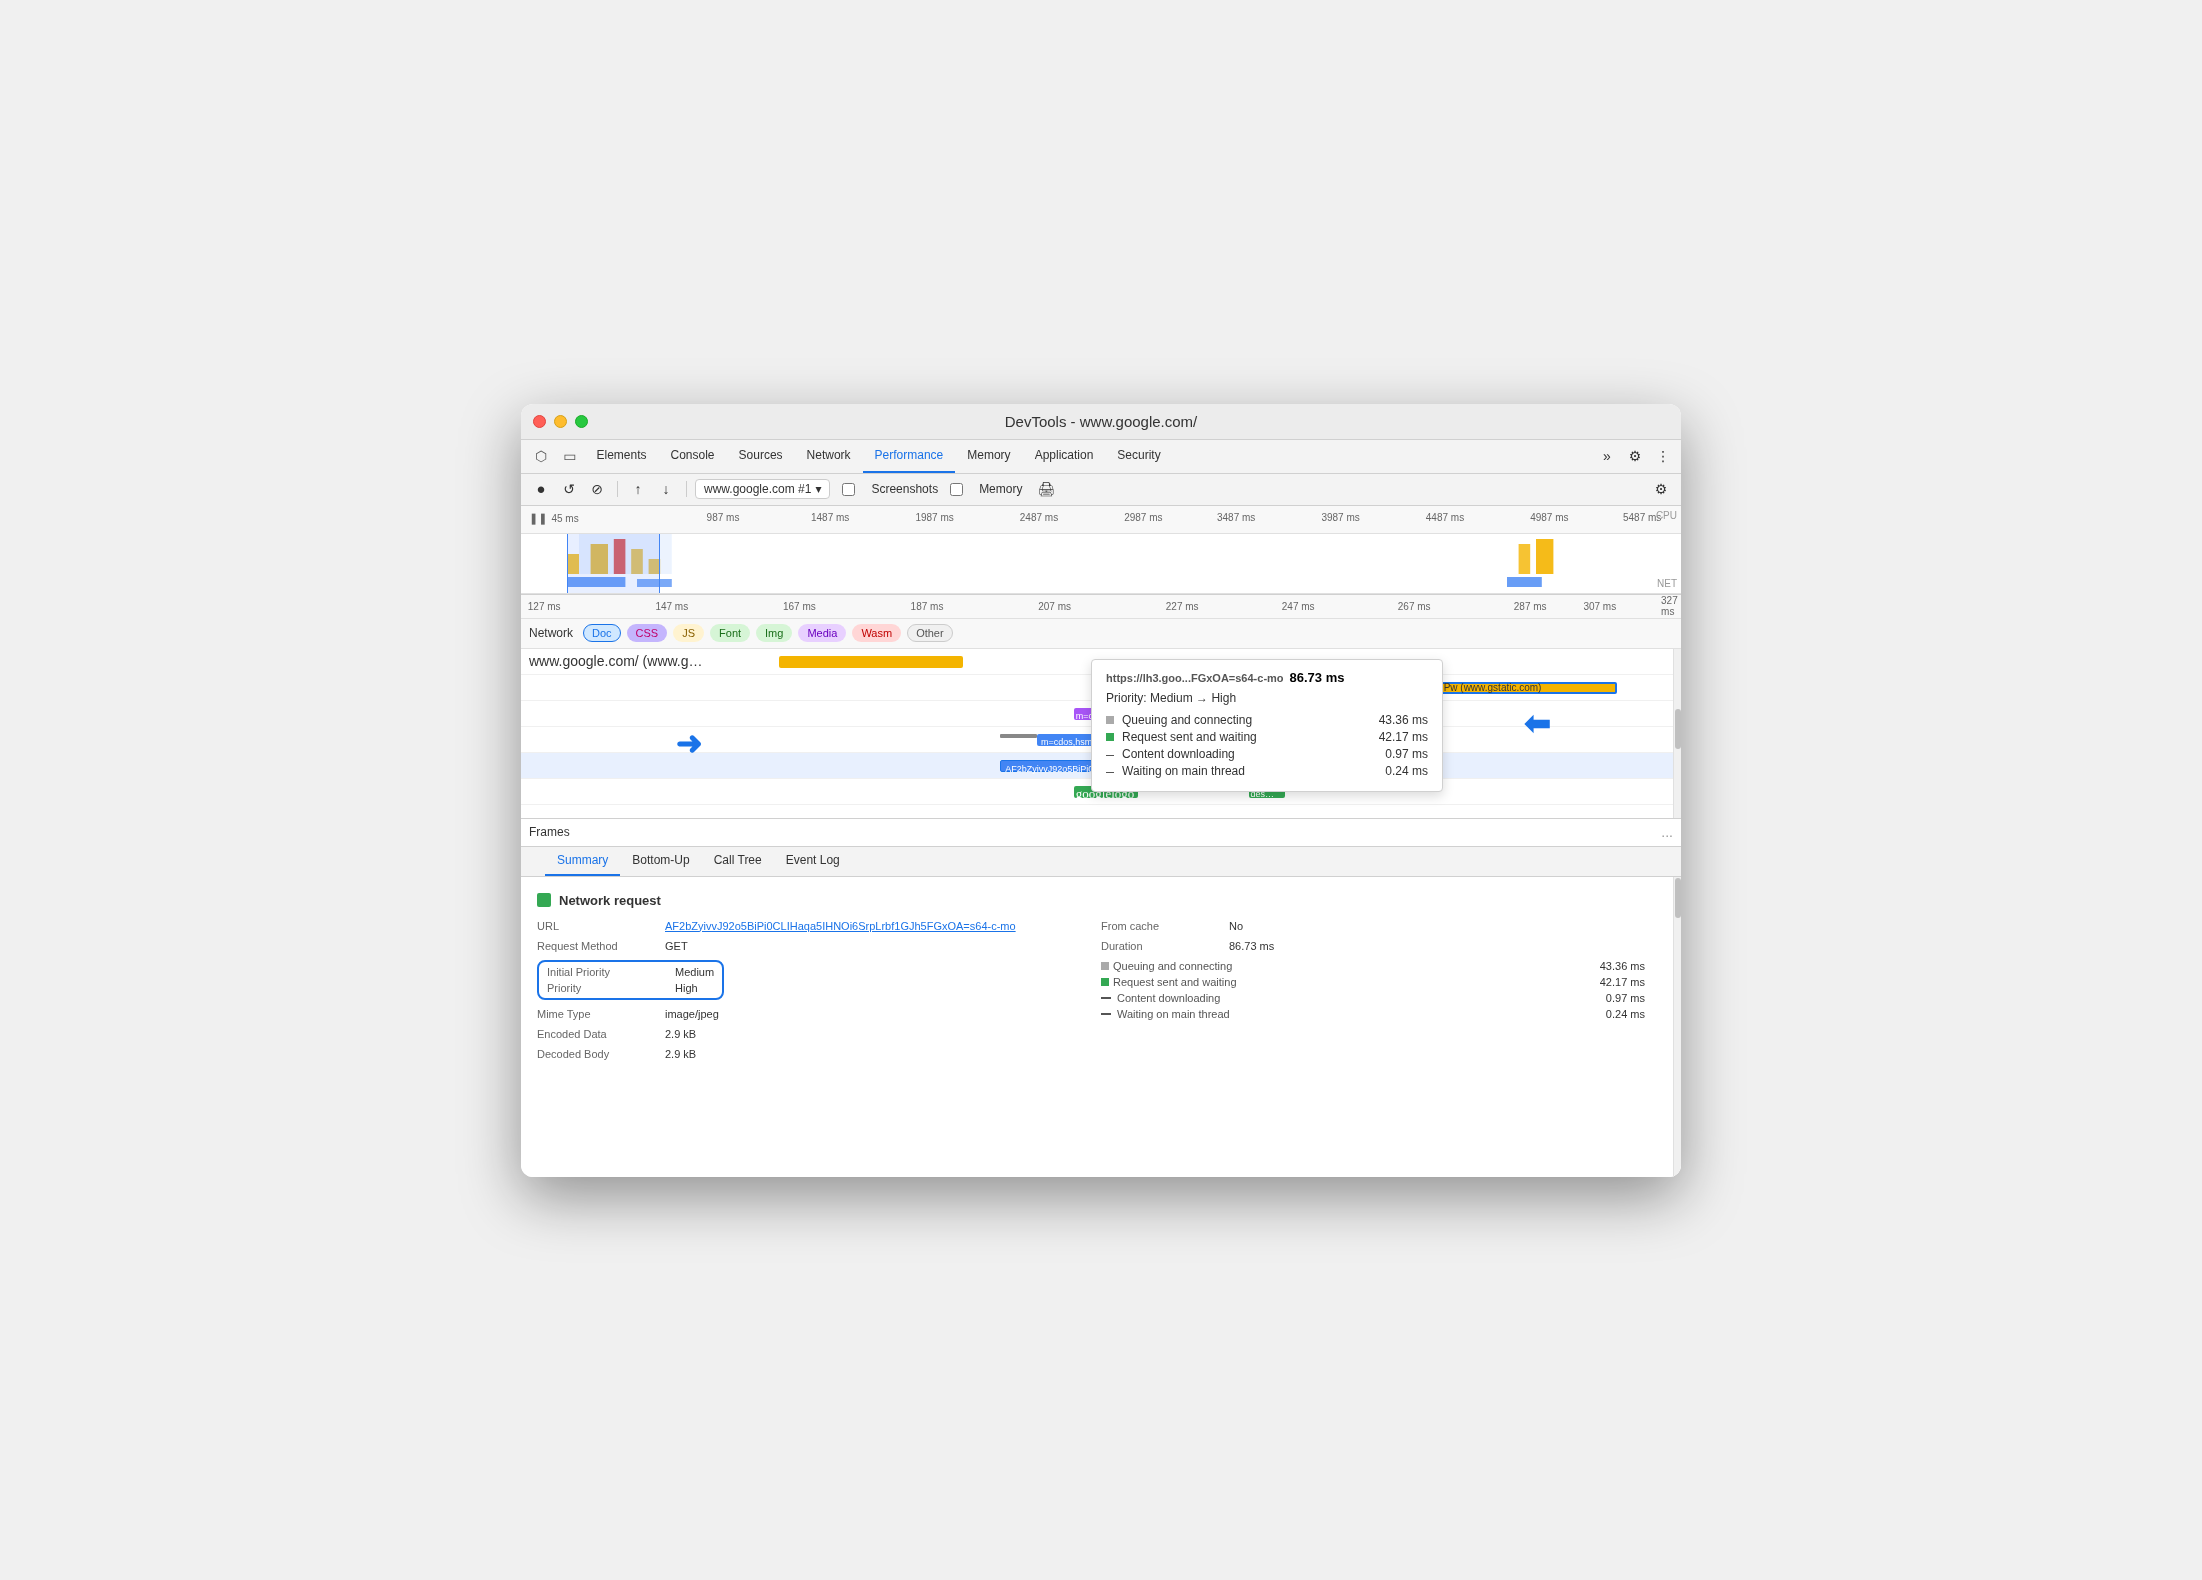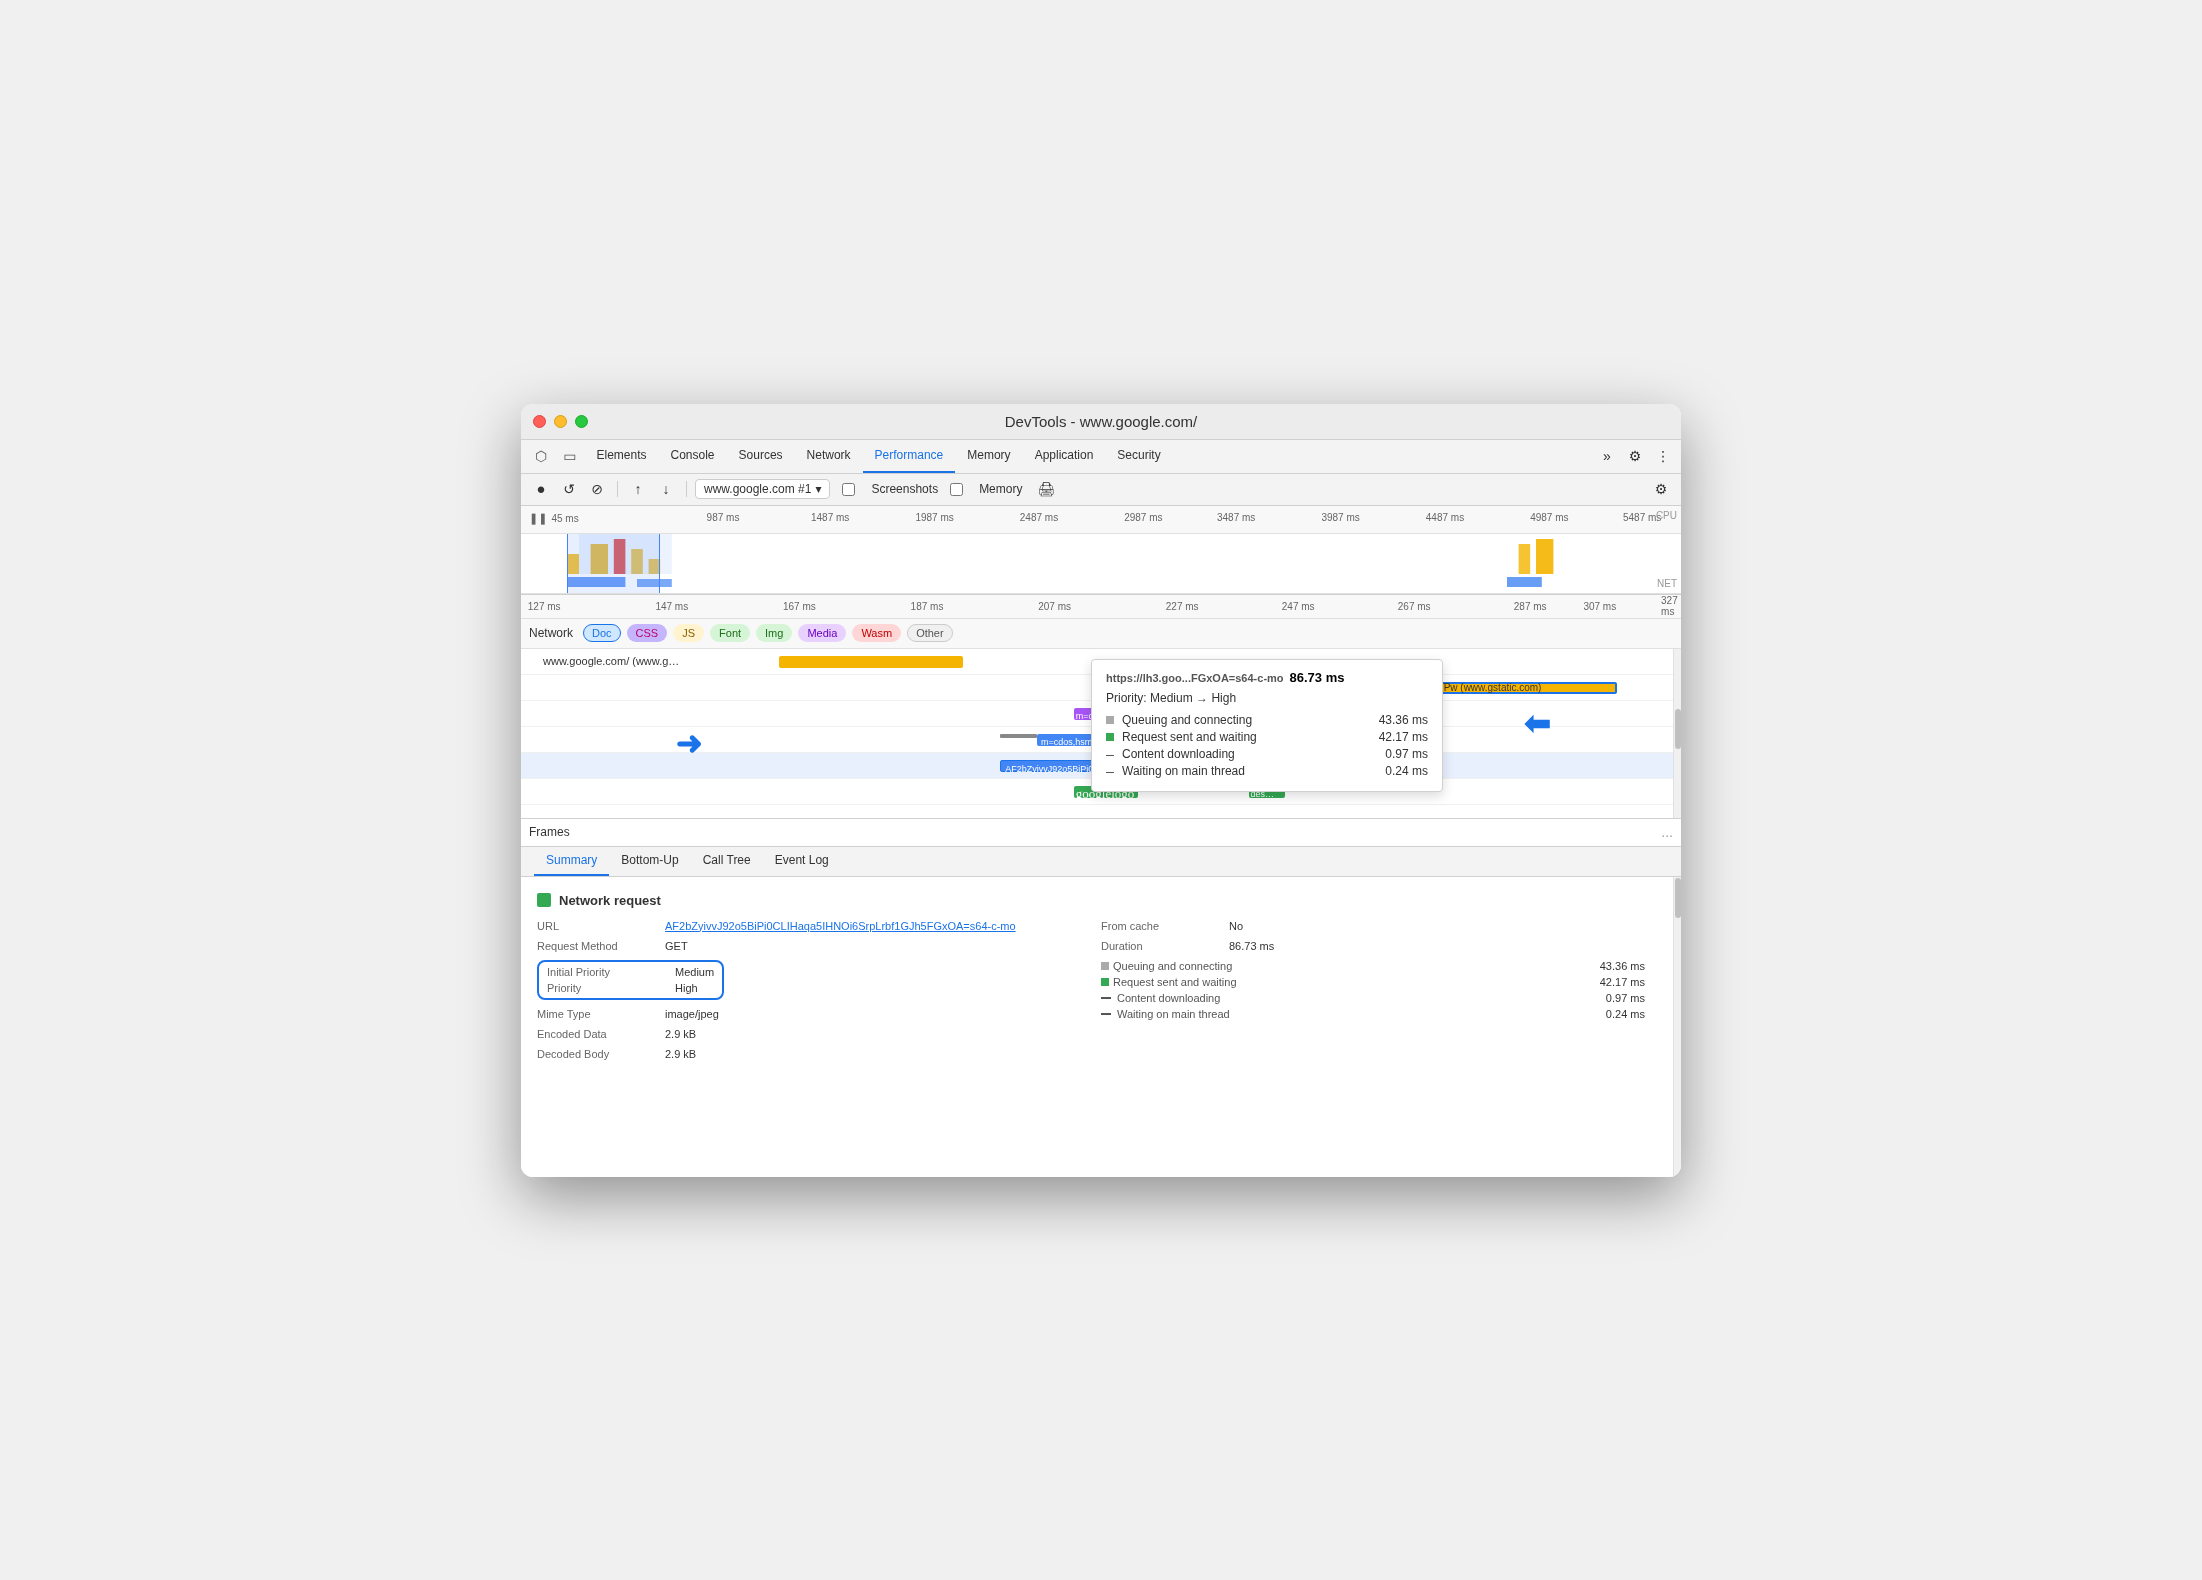--- a/index.html
+++ b/index.html
@@ -280,21 +280,21 @@
     .frames-dots {
       font-size: 14px;
       color: #999;
     }
     .bottom-tabs {
       background: #f3f3f3;
       border-bottom: 1px solid #d0d0d0;
       display: flex;
       align-items: center;
       height: 30px;
-      padding: 0 13px;
+      padding: 0 24px;
       gap: 0;
     }
     .bottom-tab {
       padding: 0 12px;
       height: 30px;
       display: flex;
       align-items: center;
       font-size: 12px;
       color: #333;
       cursor: pointer;
@@ -561,21 +561,21 @@
 
     <div style="position:absolute; left:155px; top:75px; z-index:50;">
       <span style="color:#1a73e8; font-size:32px; font-weight:900;">➜</span>
     </div>
 
     <div style="position:absolute; right:130px; top:55px; z-index:50;">
       <span style="color:#1a73e8; font-size:32px; font-weight:900;">⬅</span>
     </div>
 
     <div class="waterfall-row" style="height:26px; display:flex; align-items:center; border-bottom:1px solid #f0f0f0;">
-      <div style="min-width:240px; font-size:11px; color:#333; padding-left:22px; white-space:nowrap; overflow:hidden; text-overflow:ellipsis;">www.google.com/ (www.g…</div>
+      <div style="min-width:240px; font-size:14px; color:#333; padding-left:8px; white-space:nowrap; overflow:hidden; text-overflow:ellipsis;">www.google.com/ (www.g…</div>
       <div style="flex:1; position:relative; height:100%;">
         <div style="position:absolute; left:2%; top:7px; width:20%; height:12px; background:#f4b400; border-radius:2px;"></div>
       </div>
     </div>
 
     <div class="waterfall-row" style="height:26px; display:flex; align-items:center; border-bottom:1px solid #f0f0f0;">
       <div style="min-width:240px; font-size:11px; color:#1a73e8; padding-left:8px; white-space:nowrap; overflow:hidden; text-overflow:ellipsis;"></div>
       <div style="flex:1; position:relative; height:100%;">
         <div style="position:absolute; left:51%; top:7px; width:42%; height:12px; background:#f4b400; border-radius:2px; border:2px solid #1a73e8;"></div>
         <span style="position:absolute; left:52%; top:7px; font-size:10px; color:#333; white-space:nowrap; overflow:hidden;">rs=AA2YrTv0taM5qVgw38gU_15kX9WFXe5TPw (www.gstatic.com)</span>

